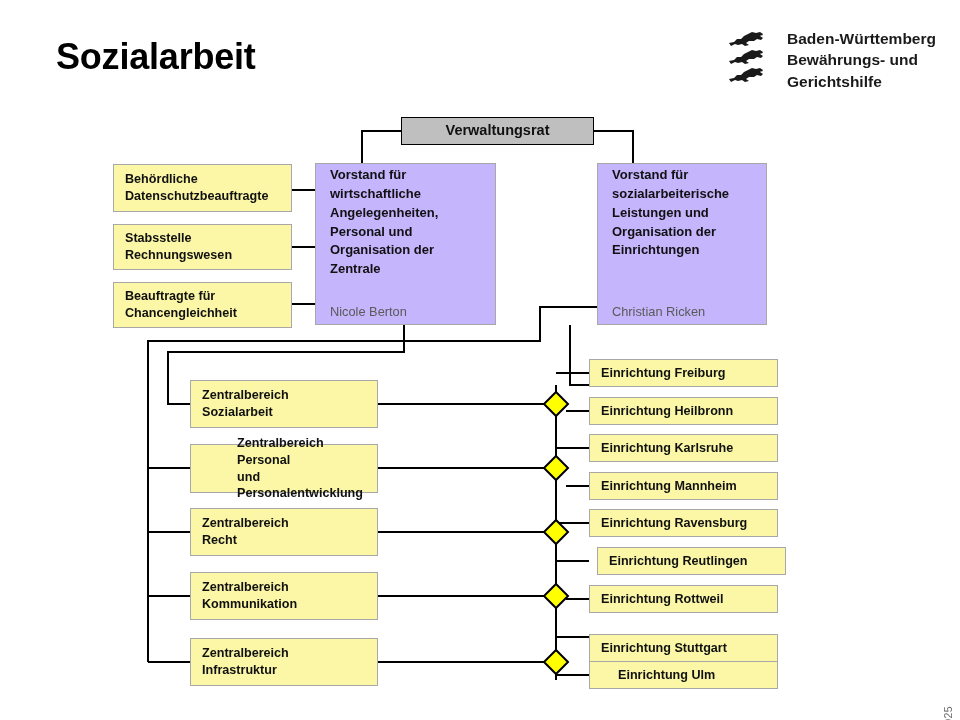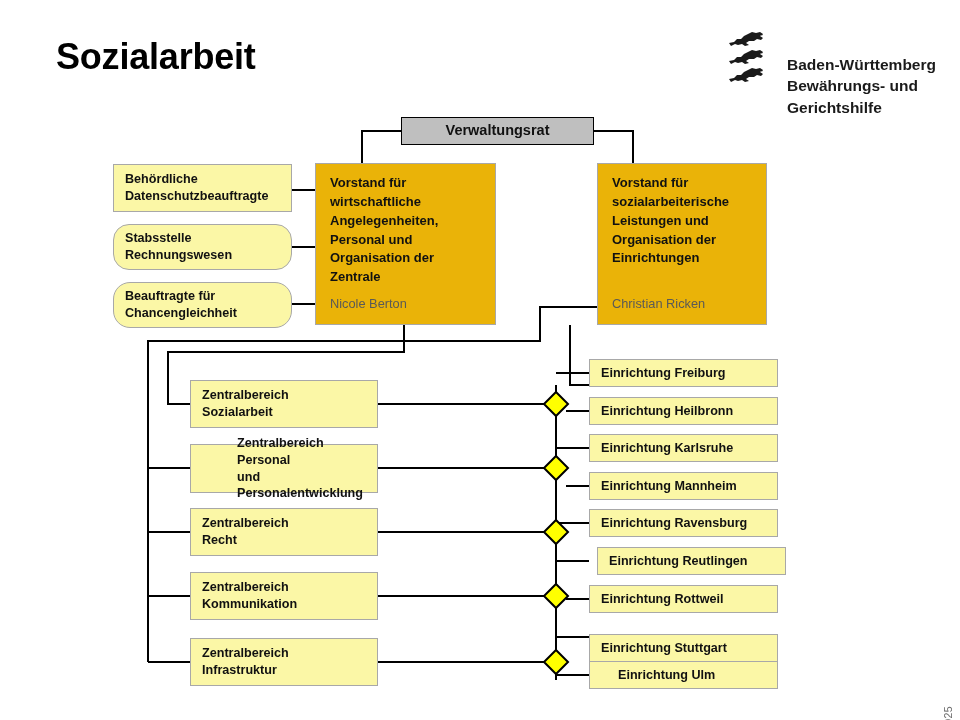--- a/index.html
+++ b/index.html
@@ -13,43 +13,43 @@
 
   
   .page-title {
     position: absolute; left: 56px; top: 36px;
     font-size: 36px; font-weight: bold; color: #000;
     letter-spacing: -0.2px;
   }
   .logo { position: absolute; right: 24px; top: 28px; display: flex; align-items: flex-start; gap: 14px; }
   .logo-lions { width: 46px; display: flex; flex-direction: column; gap: 1px; padding-top: 3px; }
   .logo-lions svg { display: block; }
-  .logo-text { font-size: 15.5px; font-weight: bold; color: #1a1a1a; line-height: 1.38; margin-top: 26px; }
+  .logo-text { font-size: 15.5px; font-weight: bold; color: #1a1a1a; line-height: 1.38; }
 
   
   #wires { position: absolute; left: 0; top: 0; width: 960px; height: 720px; pointer-events: none; }
 
   
   .node {
     position: absolute;
     display: flex; flex-direction: column; justify-content: flex-start;
     font-size: 12.6px; line-height: 1.33; color: #111;
     font-weight: bold;
     z-index: 5;
   }
   .node .txt { white-space: pre-line; }
 
   .n-gray {
     background: #bfbfbf; border: 1px solid #000;
     align-items: center; justify-content: center;
     font-size: 14.5px;
   }
   .n-bright {
-    background: #eab308; border: 1px solid #a8a8a8;
-    padding: 10px 14px;
+    background: #c4b5fd; border: 1px solid #a8a8a8;
+    padding: 2px 14px;
     font-size: 13px; line-height: 1.45;
   }
   .n-bright .person {
     font-weight: normal; color: #5a5a57; margin-top: auto;
     font-size: 12.8px;
   }
   .n-pale {
     background: #fbf7a6; border: 1px solid #a8a8a8;
     padding: 9px 11px;
     justify-content: center;
@@ -143,25 +143,25 @@
   </svg>
 
   <div class="node n-gray" style="left:401px; top:117px; width:193px; height:28px;">
     <span class="txt">Verwaltungsrat</span>
   </div>
 
   <div class="node n-pale" style="left:113px; top:164px; width:179px; height:48px;">
     <span class="txt">Behördliche
 Datenschutzbeauftragte</span>
   </div>
-  <div class="node n-pale" style="left:113px; top:224px; width:179px; height:46px;border-radius:16px;">
+  <div class="node n-pale" style="left:113px; top:224px; width:179px; height:46px;">
     <span class="txt">Stabsstelle
 Rechnungswesen</span>
   </div>
-  <div class="node n-pale" style="left:113px; top:282px; width:179px; height:46px;border-radius:17px;">
+  <div class="node n-pale" style="left:113px; top:282px; width:179px; height:46px;">
     <span class="txt">Beauftragte für
 Chancengleichheit</span>
   </div>
 
   <div class="node n-bright" style="left:315px; top:163px; width:181px; height:162px;">
     <span class="txt">Vorstand für
 wirtschaftliche
 Angelegenheiten,
 Personal und
 Organisation der

